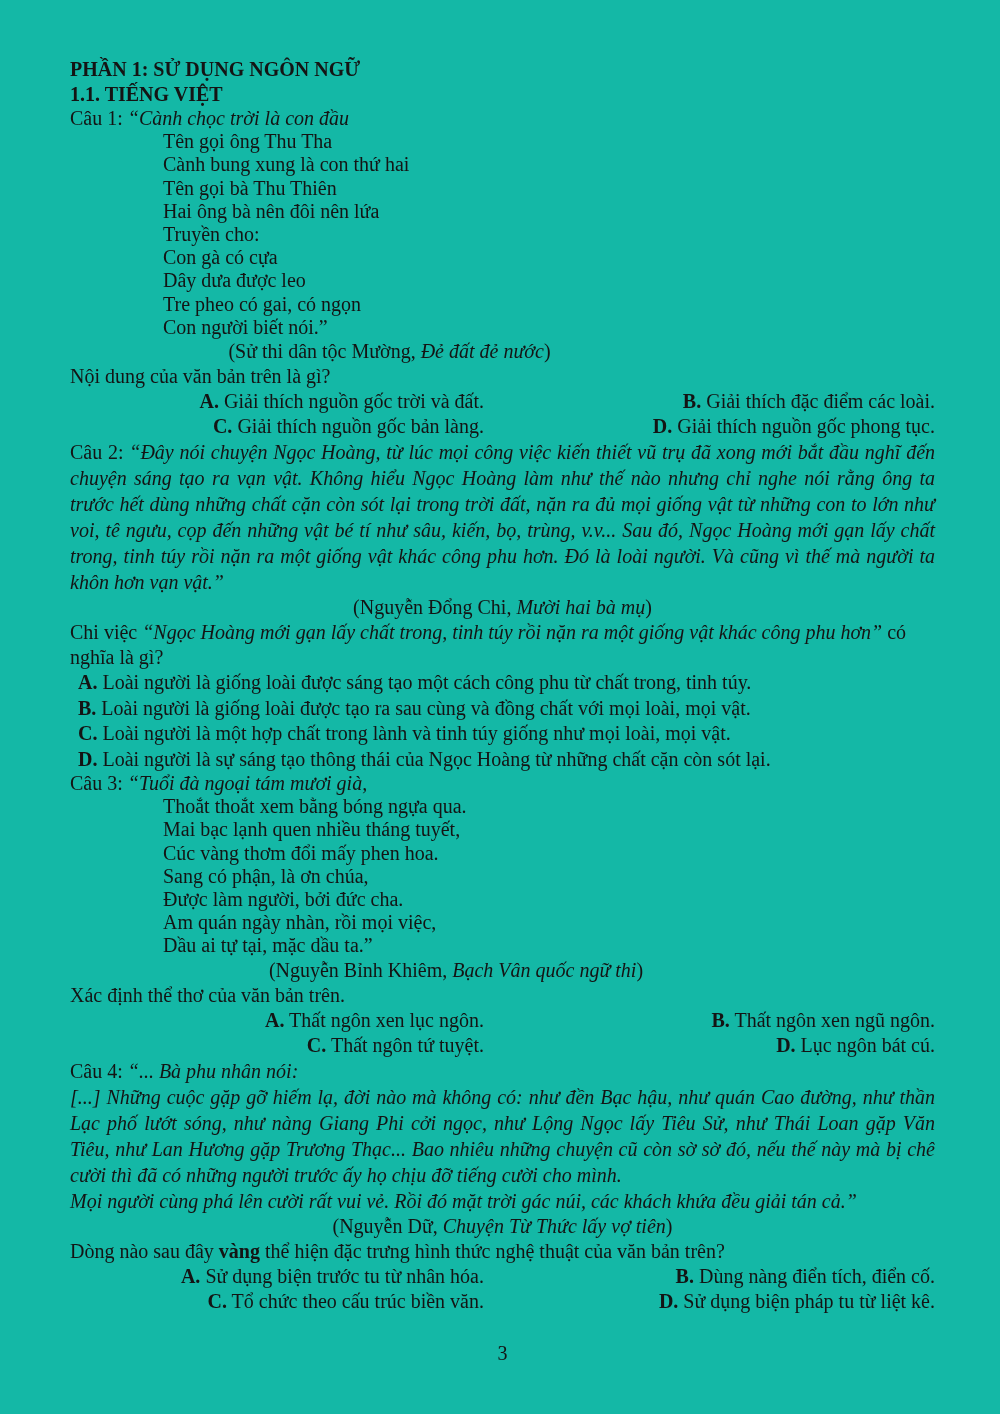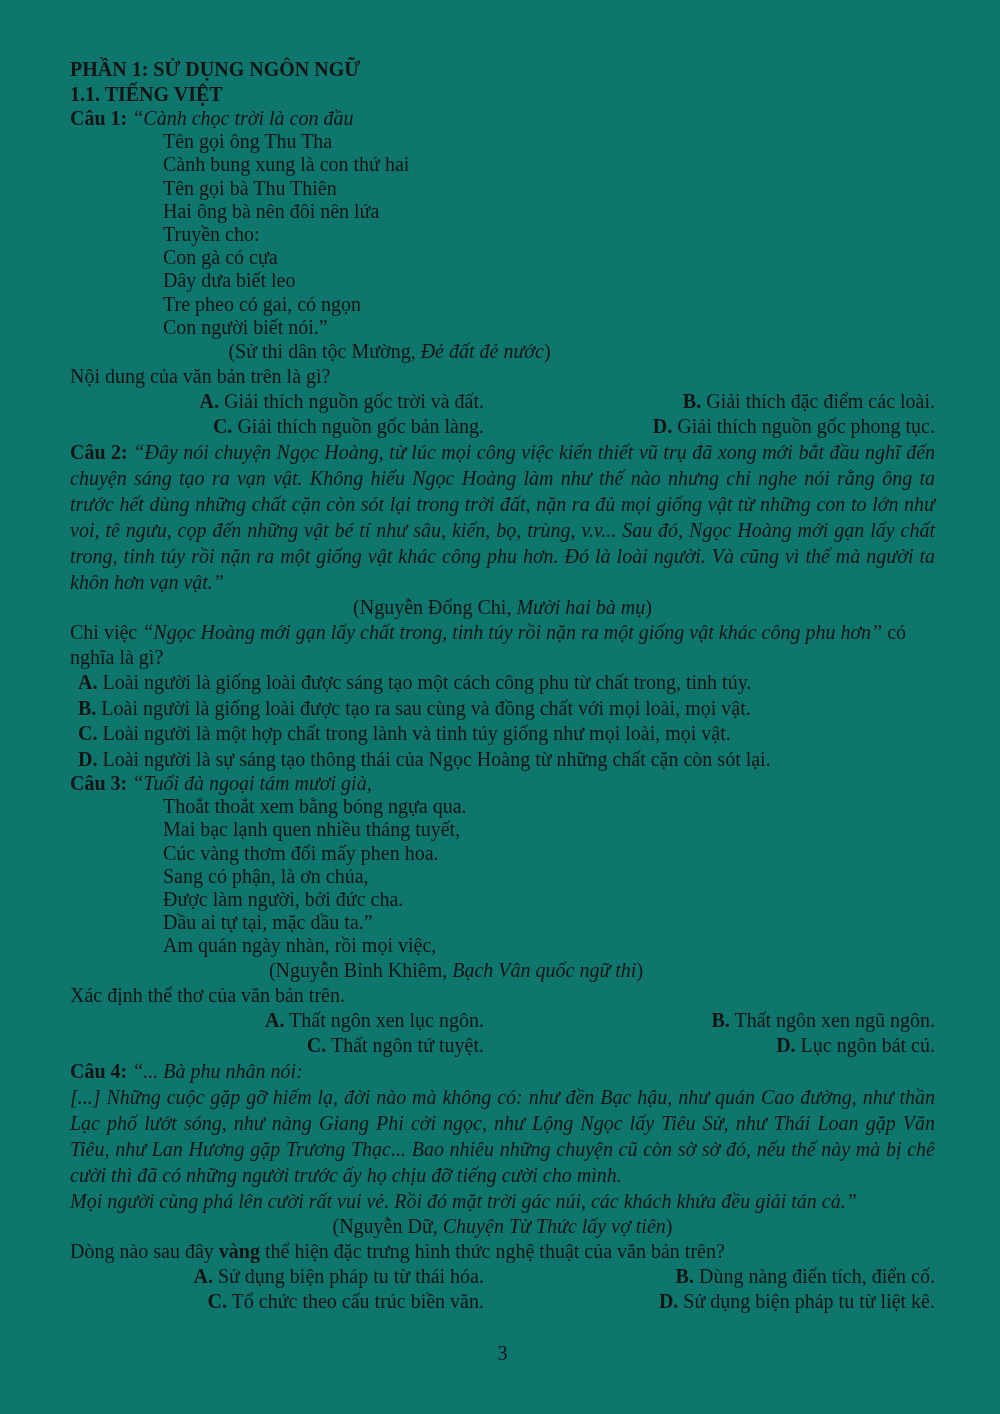--- a/index.html
+++ b/index.html
@@ -1,25 +1,25 @@
 <!DOCTYPE html>
 <html><head>
 <meta charset="utf-8">
 <style>
   html,body{margin:0;padding:0;background:#e8e8e8;}
   .page{
     width:1000px;height:1414px;box-sizing:border-box;
-    margin:0 auto;background:#0f766e;color:#141414;
+    margin:0 auto;background:#14b8a6;color:#141414;
     padding:57px 65px 0 70px;
     font-family:"Liberation Serif", serif;
     font-size:20px;
     overflow:hidden;
   }
   .hdr{font-weight:700;line-height:25px;}
-  .qlabel{font-weight:700;}
+  .qlabel{font-weight:400;}
   .it{font-style:italic;}
   .up{font-style:normal;}
   .b{font-weight:700;}
   .pline{line-height:23.2px;}
   .pline .poem{font-style:italic;}
   .ind{margin-left:93px;}
   .source{line-height:25px;text-align:center;}
   .srcq1{padding-right:226px;}
   .srcq3{padding-right:93px;}
   .question{line-height:25px;}
@@ -42,21 +42,21 @@
     <div class="pline">
       <span class="qlabel">Câu 1:</span>
       <span class="poem">“Cành chọc trời là con đầu</span>
     </div>
     <div class="pline ind poem">Tên gọi ông Thu Tha</div>
     <div class="pline ind poem">Cành bung xung là con thứ hai</div>
     <div class="pline ind poem">Tên gọi bà Thu Thiên</div>
     <div class="pline ind poem">Hai ông bà nên đôi nên lứa</div>
     <div class="pline ind poem">Truyền cho:</div>
     <div class="pline ind poem">Con gà có cựa</div>
-    <div class="pline ind poem">Dây dưa biết leo</div>
+    <div class="pline ind poem">Dây dưa được leo</div>
     <div class="pline ind poem">Tre pheo có gai, có ngọn</div>
     <div class="pline ind poem">Con người biết nói.”</div>
     <div class="source srcq1"><span>(Sử thi dân tộc Mường, </span><span class="it">Đẻ đất đẻ nước</span><span>)</span></div>
     <div class="question">Nội dung của văn bản trên là gì?</div>
     <div class="opts2">
       <div><span class="olab">A.</span> <span>Giải thích nguồn gốc trời và đất.</span></div>
       <div><span class="olab">B.</span> <span>Giải thích đặc điểm các loài.</span></div>
       <div><span class="olab">C.</span> <span>Giải thích nguồn gốc bản làng.</span></div>
       <div><span class="olab">D.</span> <span>Giải thích nguồn gốc phong tục.</span></div>
     </div>
@@ -80,43 +80,43 @@
   <section>
     <div class="pline">
       <span class="qlabel">Câu 3:</span>
       <span class="poem">“Tuổi đà ngoại tám mươi già,</span>
     </div>
     <div class="pline ind poem">Thoắt thoắt xem bằng bóng ngựa qua.</div>
     <div class="pline ind poem">Mai bạc lạnh quen nhiều tháng tuyết,</div>
     <div class="pline ind poem">Cúc vàng thơm đổi mấy phen hoa.</div>
     <div class="pline ind poem">Sang có phận, là ơn chúa,</div>
     <div class="pline ind poem">Được làm người, bởi đức cha.</div>
+    <div class="pline ind poem">Am quán ngày nhàn, rồi mọi việc,</div>
     <div class="pline ind poem">Dầu ai tự tại, mặc dầu ta.”</div>
-    <div class="pline ind poem">Am quán ngày nhàn, rồi mọi việc,</div>
     <div class="source srcq3"><span>(Nguyễn Bỉnh Khiêm, </span><span class="it">Bạch Vân quốc ngữ thi</span><span>)</span></div>
     <div class="question">Xác định thể thơ của văn bản trên.</div>
     <div class="opts2">
       <div><span class="olab">A.</span> <span>Thất ngôn xen lục ngôn.</span></div>
       <div><span class="olab">B.</span> <span>Thất ngôn xen ngũ ngôn.</span></div>
       <div><span class="olab">C.</span> <span>Thất ngôn tứ tuyệt.</span></div>
       <div><span class="olab">D.</span> <span>Lục ngôn bát cú.</span></div>
     </div>
   </section>
 
   <section>
     <div class="line26">
       <span class="qlabel">Câu 4:</span>
       <span class="it">“... Bà phu nhân nói:</span>
     </div>
     <div class="jpara it">[...] Những cuộc gặp gỡ hiếm lạ, đời nào mà không có: như đền Bạc hậu, như quán Cao đường, như thần Lạc phố lướt sóng, như nàng Giang Phi cởi ngọc, như Lộng Ngọc lấy Tiêu Sử, như Thái Loan gặp Văn Tiêu, như Lan Hương gặp Trương Thạc... Bao nhiêu những chuyện cũ còn sờ sờ đó, nếu thế này mà bị chê cười thì đã có những người trước ấy họ chịu đỡ tiếng cười cho mình.</div>
     <div class="line26 it">Mọi người cùng phá lên cười rất vui vẻ. Rồi đó mặt trời gác núi, các khách khứa đều giải tán cả.”</div>
     <div class="source"><span>(Nguyễn Dữ, </span><span class="it">Chuyện Từ Thức lấy vợ tiên</span><span>)</span></div>
     <div class="question"><span>Dòng nào sau đây </span><span class="b">vàng</span><span> thể hiện đặc trưng hình thức nghệ thuật của văn bản trên?</span></div>
     <div class="opts2">
-      <div><span class="olab">A.</span> <span>Sử dụng biện pháp tu từ thái hóa.</span></div>
+      <div><span class="olab">A.</span> <span>Sử dụng biện trước tu từ nhân hóa.</span></div>
       <div><span class="olab">B.</span> <span>Dùng nàng điển tích, điển cố.</span></div>
       <div><span class="olab">C.</span> <span>Tổ chức theo cấu trúc biền văn.</span></div>
       <div><span class="olab">D.</span> <span>Sử dụng biện pháp tu từ liệt kê.</span></div>
     </div>
   </section>
 
   <div class="pagenum">3</div>
 
 </div>
 

